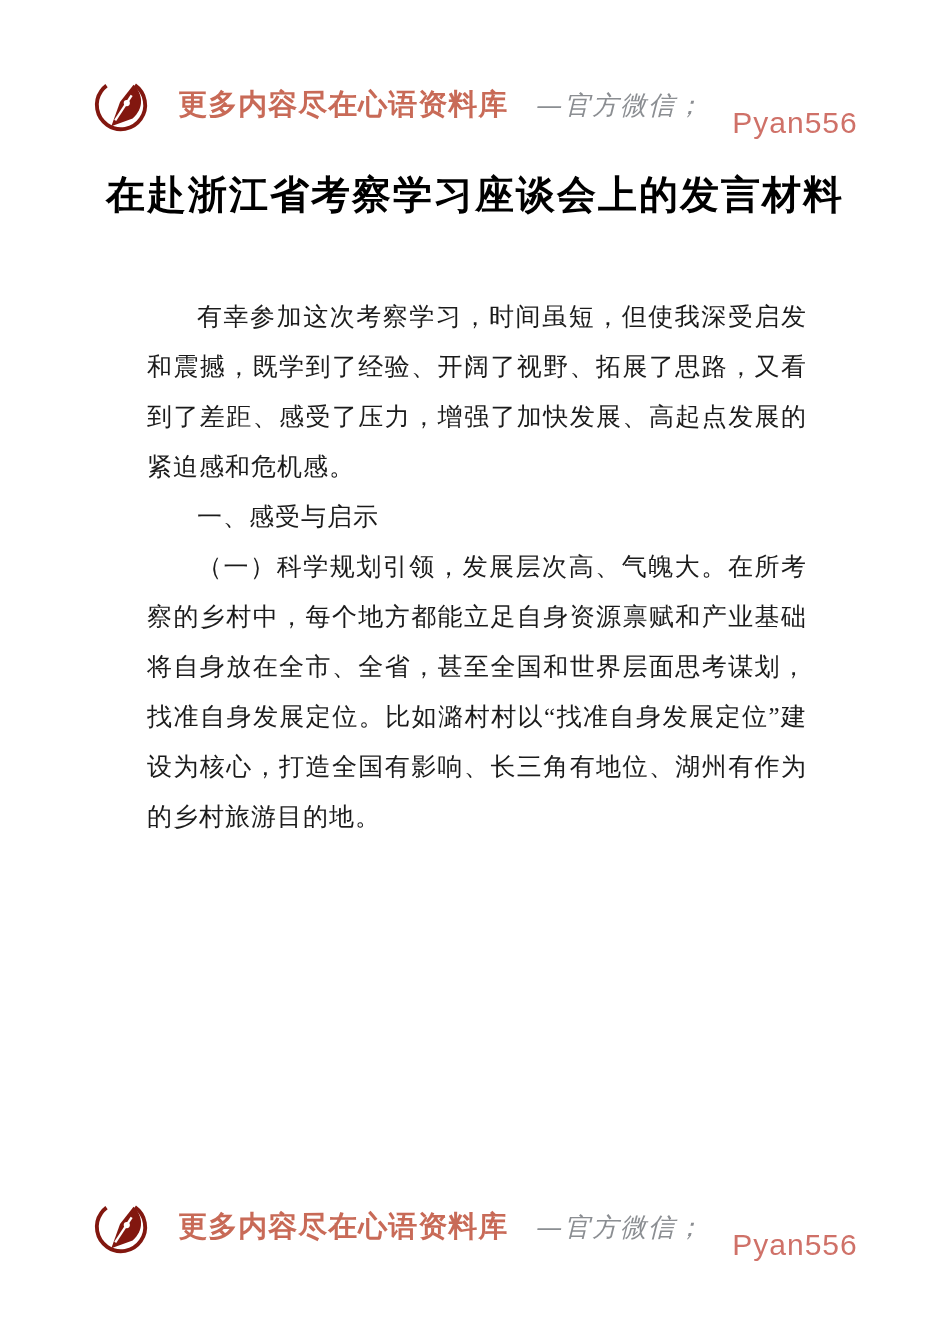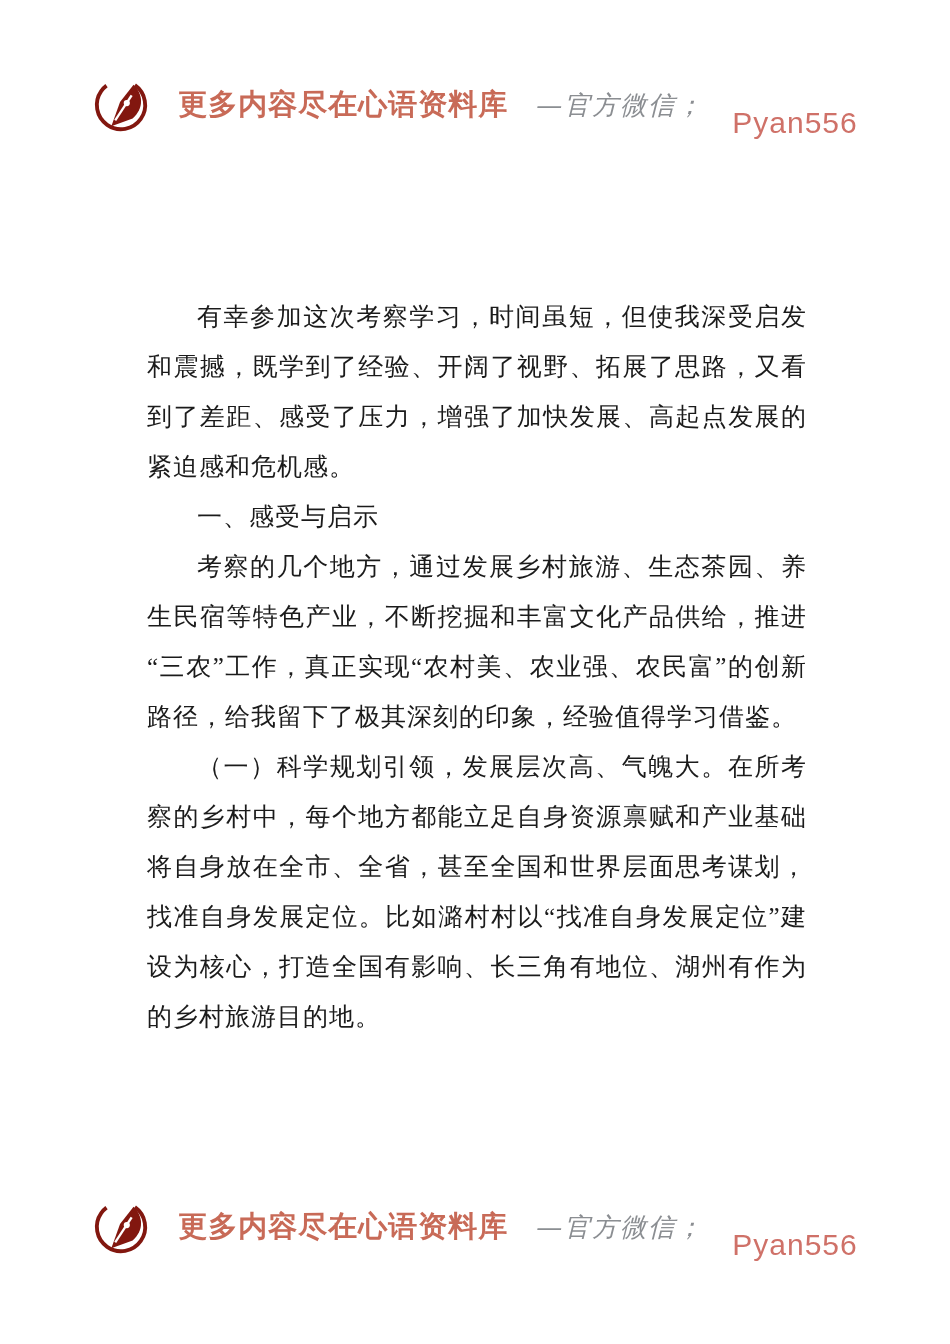--- a/index.html
+++ b/index.html
@@ -103,25 +103,25 @@
       <path d="M43 9 C53 19 54 33 42 44 L20 52 L29 27 Z" fill="var(--logo-color,#82170f)"></path>
       <line x1="41" y1="20" x2="24" y2="46" stroke="#ffffff" stroke-width="2.4"></line>
       <circle cx="36" cy="28" r="3.2" fill="#ffffff"></circle>
       <path d="M16 16 C22 10 32 9 37 13" fill="none" stroke="#ffffff" stroke-width="1.6" opacity="0.8"></path>
     </svg>
     <span class="brand-library">更多内容尽在心语资料库</span>
     <span class="brand-wechat-label">—官方微信；</span>
     <span class="brand-wechat-id">Pyan556</span>
   </div>
 
+  <div class="doc-title">在赴浙江省考察学习座谈会上的发言材料</div>
 
   <div class="doc-body">
     <p>有幸参加这次考察学习，时间虽短，但使我深受启发和震撼，既学到了经验、开阔了视野、拓展了思路，又看到了差距、感受了压力，增强了加快发展、高起点发展的紧迫感和危机感。</p>
     <p>一、感受与启示</p>
-    <p>考察的几个地方，通过发展乡村旅游、生态茶园、养生民宿等特色产业，不断挖掘和丰富文化产品供给，推进“三农”工作，真正实现“农村美、农业强、农民富”的创新路径，给我留下了极其深刻的印象，经验值得学习借鉴。</p>
     <p>（一）科学规划引领，发展层次高、气魄大。在所考察的乡村中，每个地方都能立足自身资源禀赋和产业基础将自身放在全市、全省，甚至全国和世界层面思考谋划，找准自身发展定位。比如潞村村以“找准自身发展定位”建设为核心，打造全国有影响、长三角有地位、湖州有作为的乡村旅游目的地。</p>
   </div>
 
   <div class="brand-bar bottom">
     <svg class="pen-logo" viewBox="0 0 60 60" aria-hidden="true">
       <circle cx="30" cy="30" r="25" fill="none" stroke="var(--logo-color,#82170f)" stroke-width="4" stroke-dasharray="125 32" transform="rotate(-55 30 30)"></circle>
       <path d="M43 9 C53 19 54 33 42 44 L20 52 L29 27 Z" fill="var(--logo-color,#82170f)"></path>
       <line x1="41" y1="20" x2="24" y2="46" stroke="#ffffff" stroke-width="2.4"></line>
       <circle cx="36" cy="28" r="3.2" fill="#ffffff"></circle>
       <path d="M16 16 C22 10 32 9 37 13" fill="none" stroke="#ffffff" stroke-width="1.6" opacity="0.8"></path>

